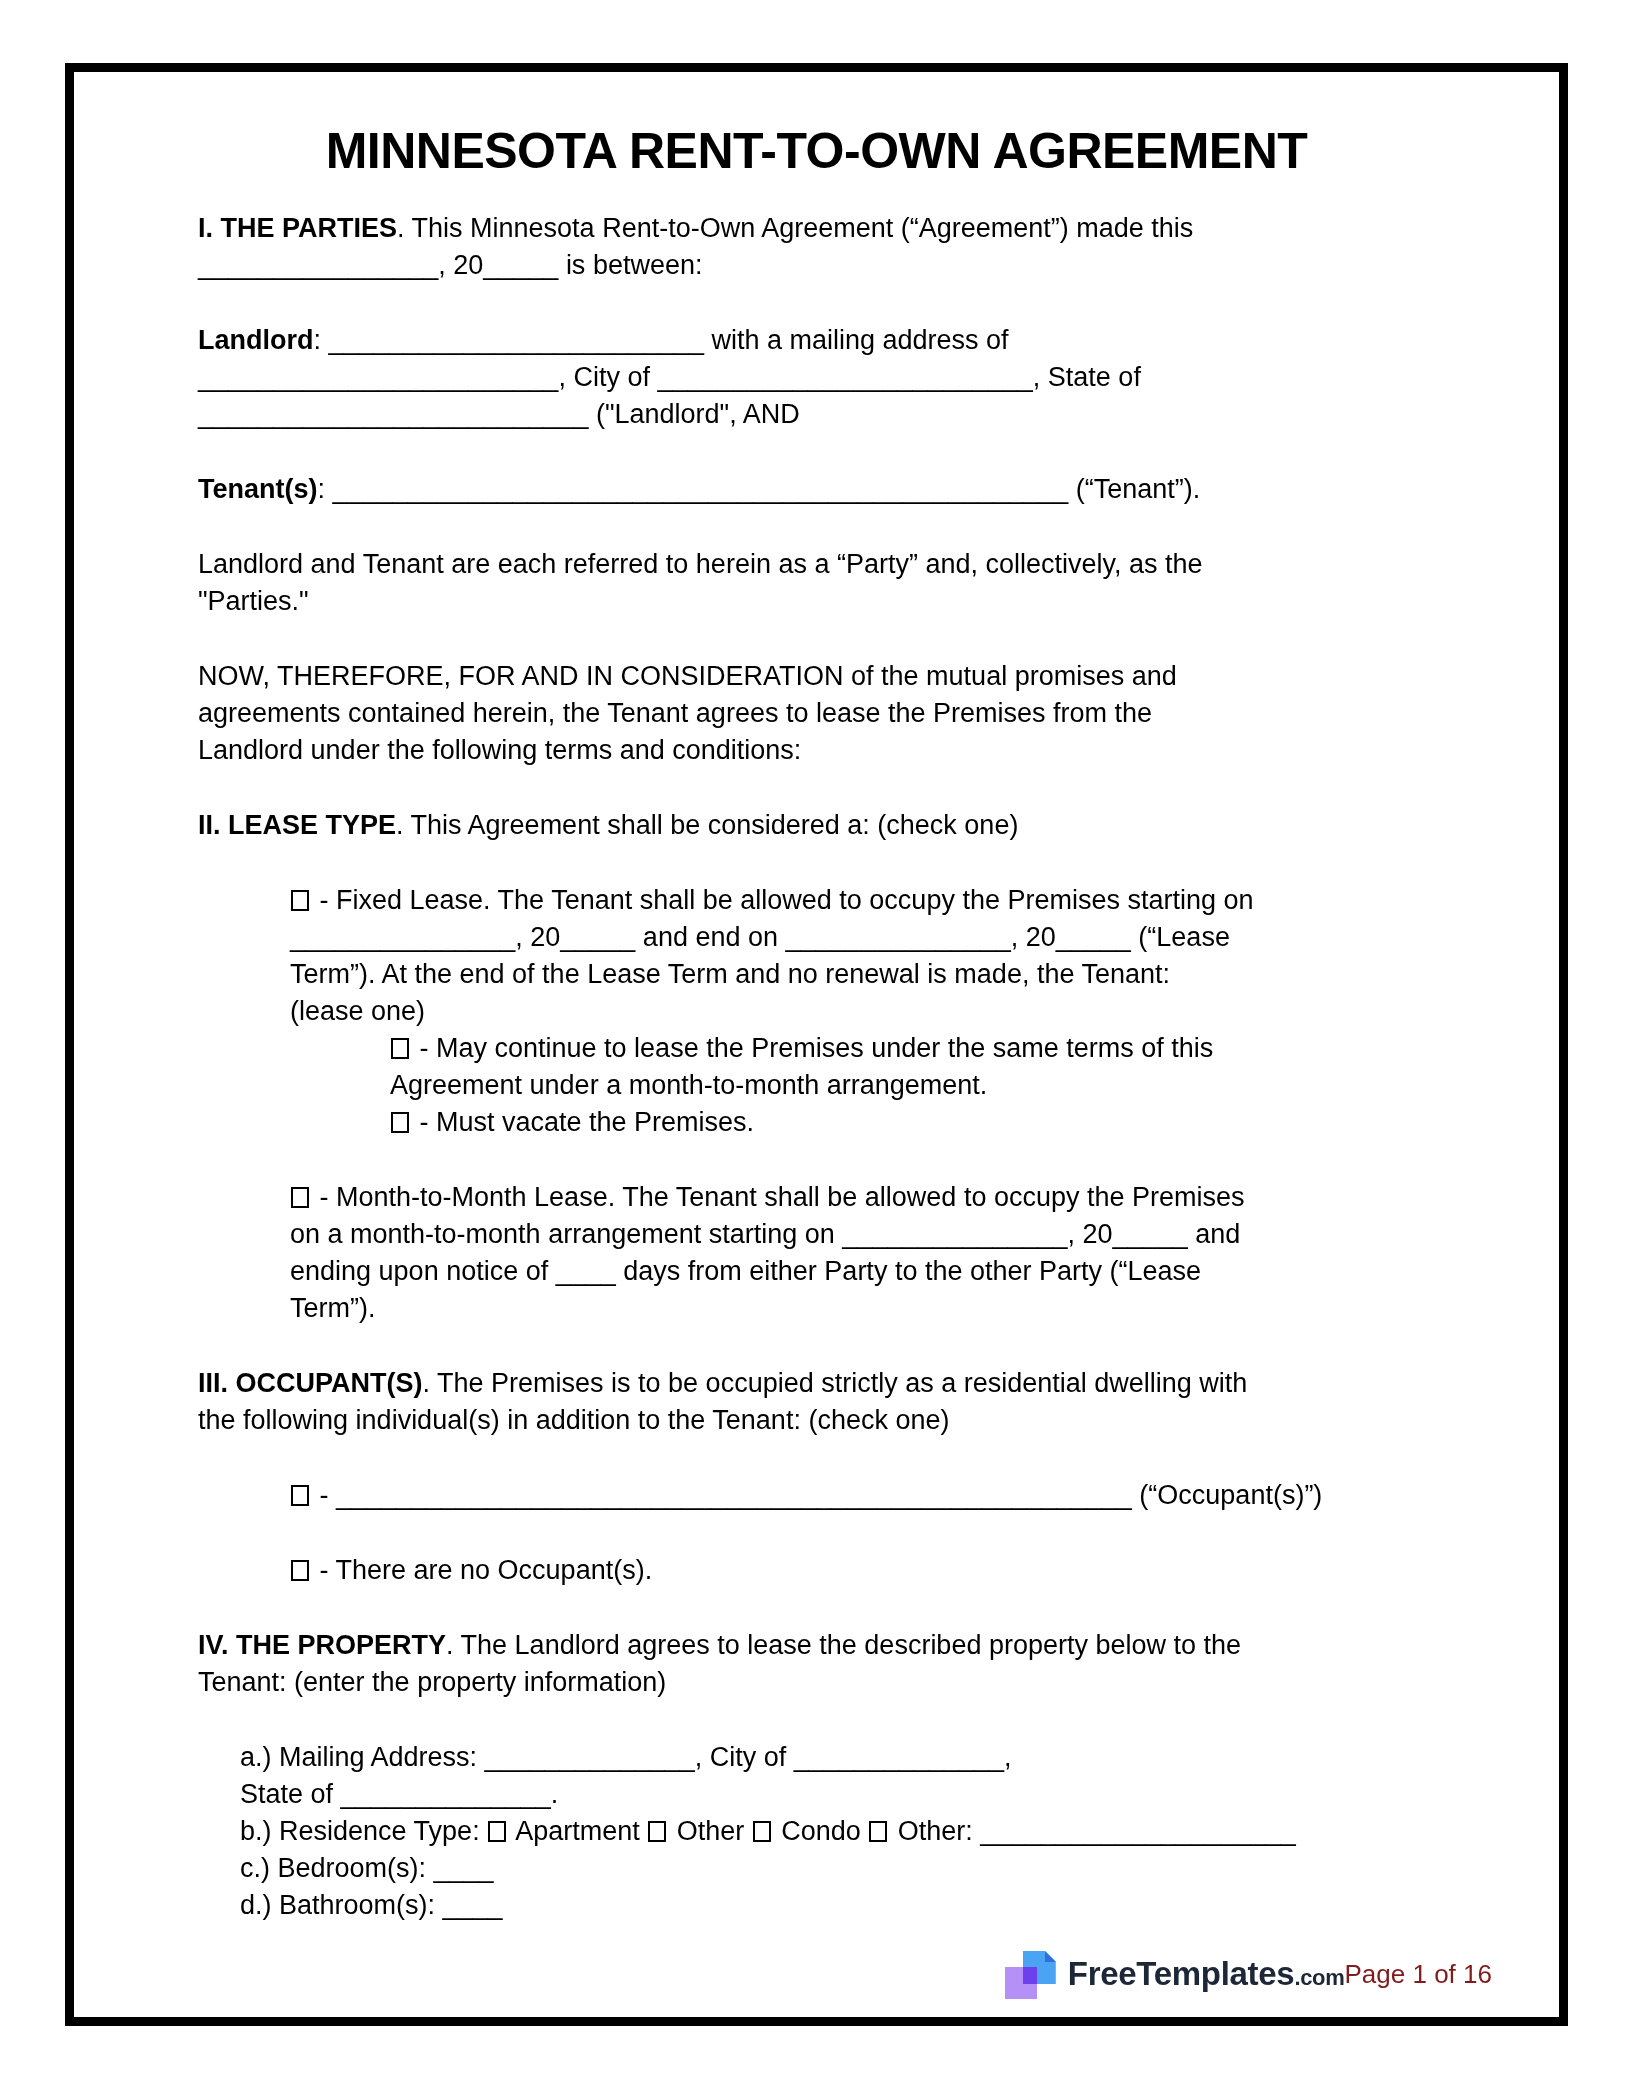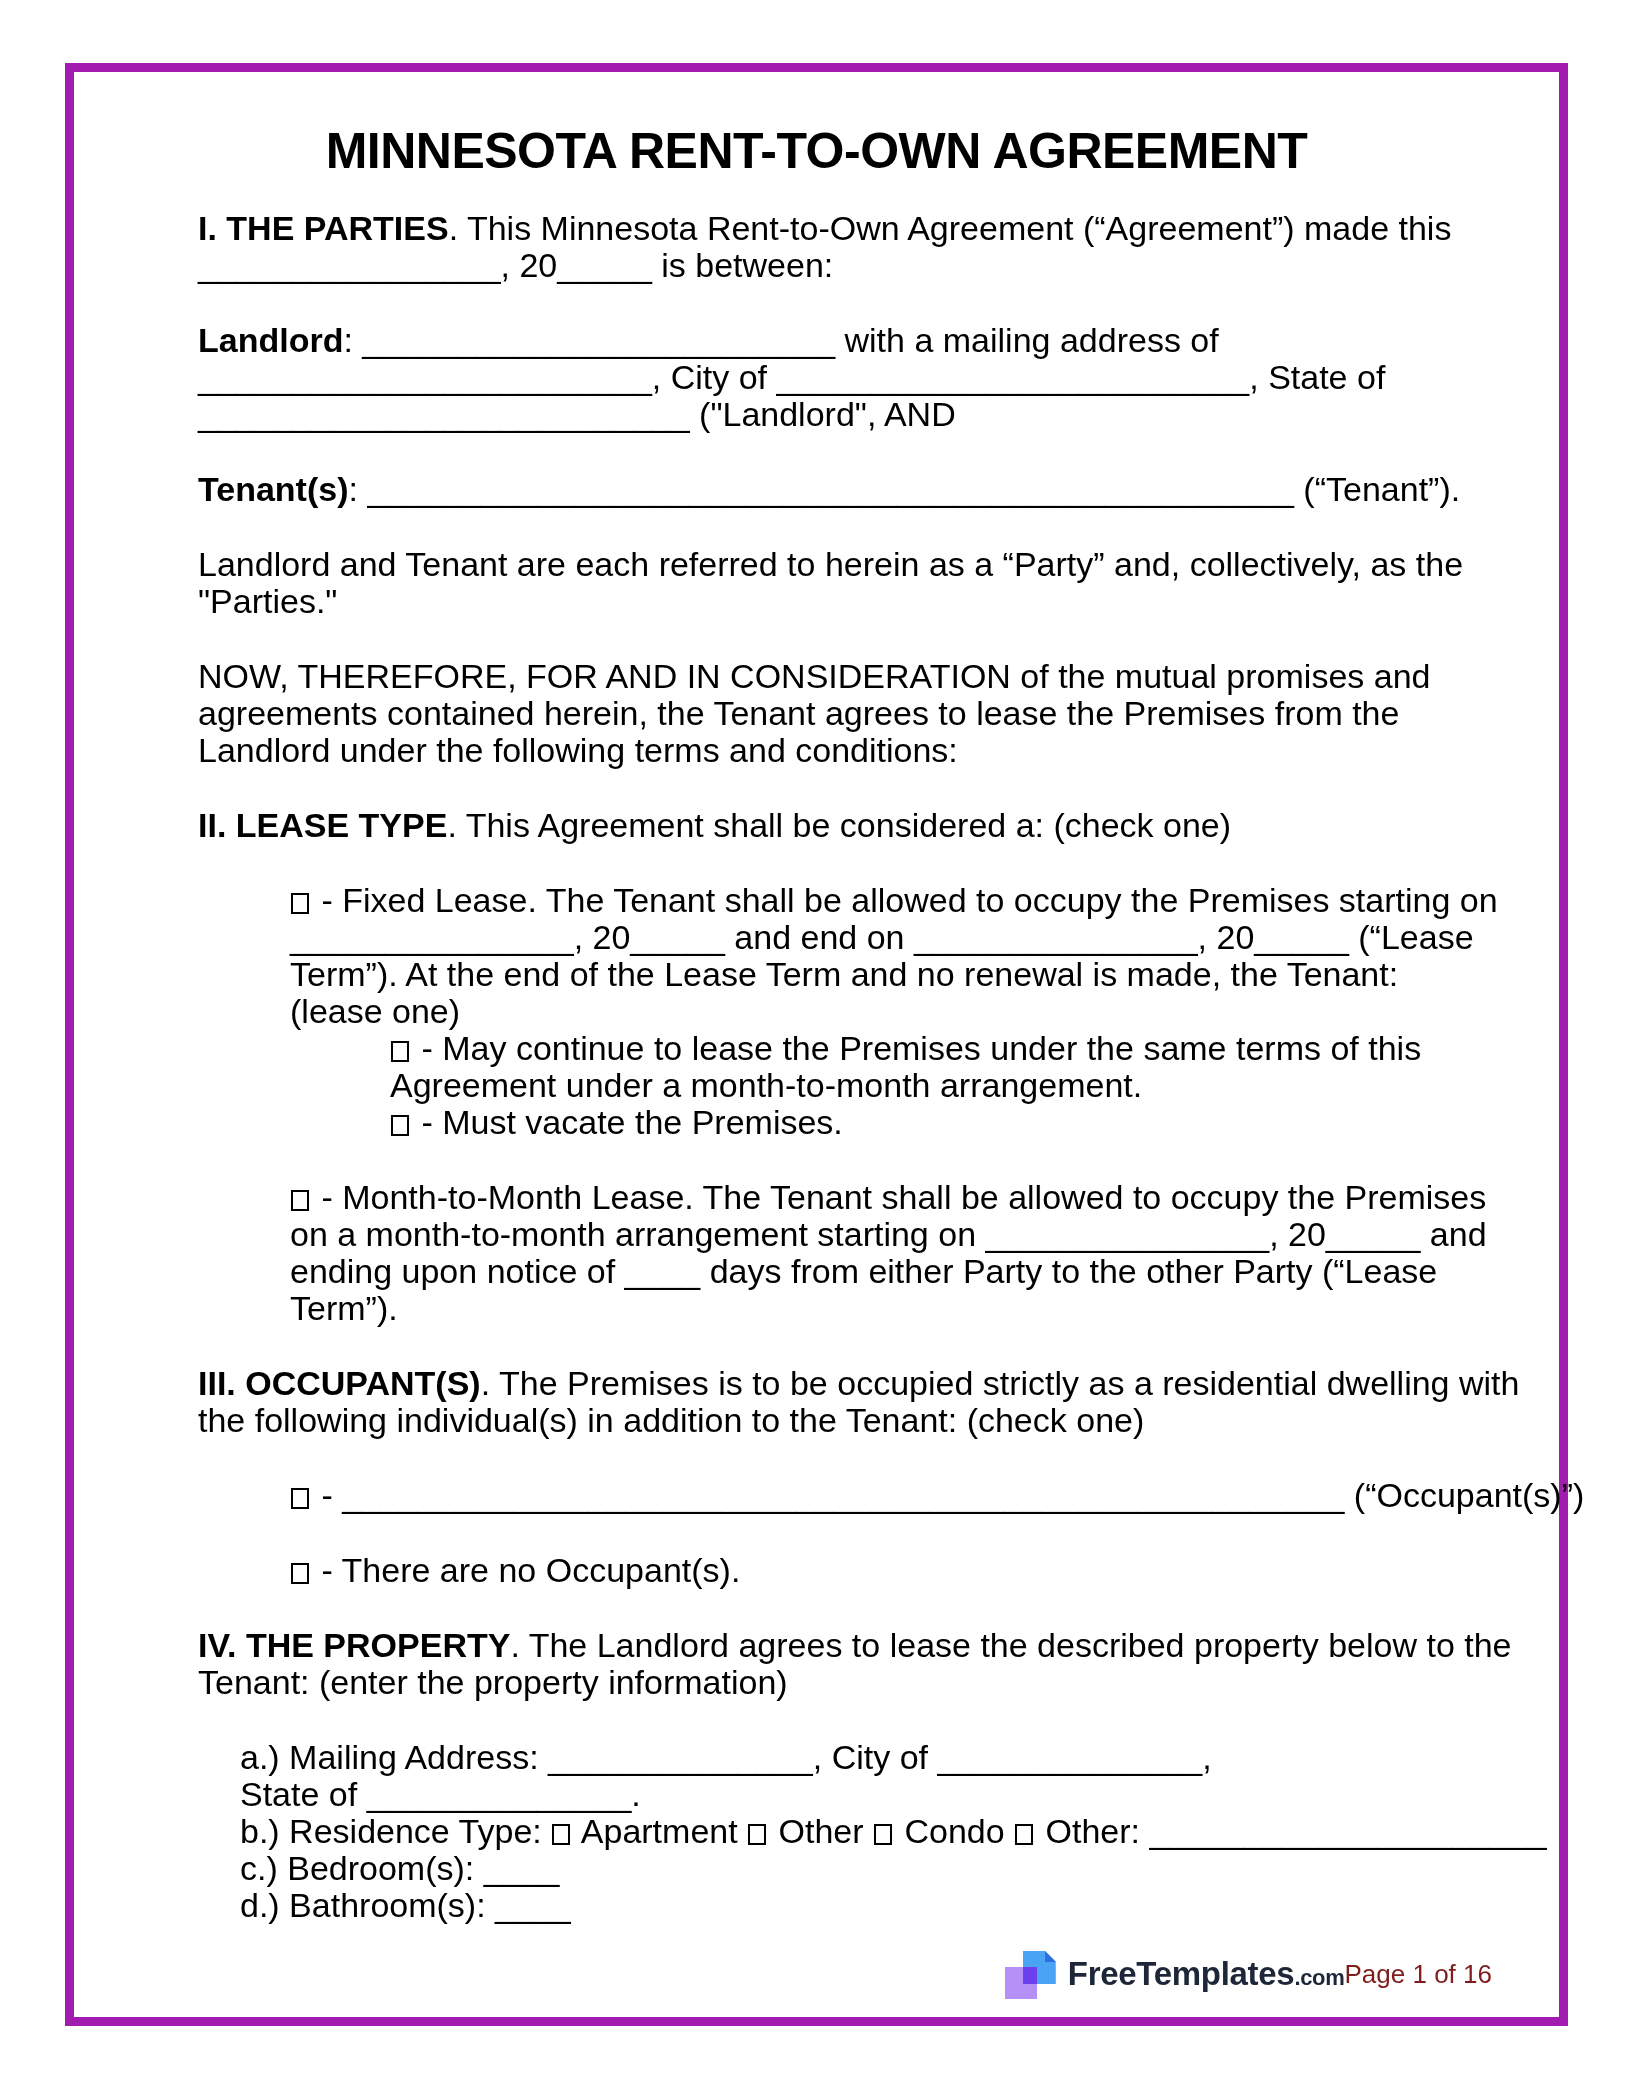--- a/index.html
+++ b/index.html
@@ -10,39 +10,39 @@
     background: #ffffff;
     font-family: "Liberation Sans", sans-serif;
     color: #000000;
   }
   .sheet {
     position: absolute;
     left: 65px;
     top: 63px;
     width: 1503px;
     height: 1963px;
-    border: 9px solid #a21caf;
+    border: 9px solid #000000;
     box-sizing: border-box;
     background: #ffffff;
   }
   .content {
     padding: 50px 40px 0 124px;
   }
   .title {
     margin: 0 -40px 30px -124px;
     text-align: center;
     font-size: 50px;
     line-height: 58px;
     font-weight: bold;
     letter-spacing: -0.5px;
     white-space: pre;
   }
   .para {
     margin: 0 0 38px 0;
-    font-size: 34px;
+    font-size: 27px;
     line-height: 37px;
   }
   .para.no-gap { margin-bottom: 0; }
   .para.ind-1 { padding-left: 92px; }
   .para.ind-2 { padding-left: 192px; }
   .para.ind-list { padding-left: 42px; margin-top: 12px; }
   .line { display: block; white-space: pre; }
   .line b { font-weight: bold; }
   .cbx {
     display: inline-block;

